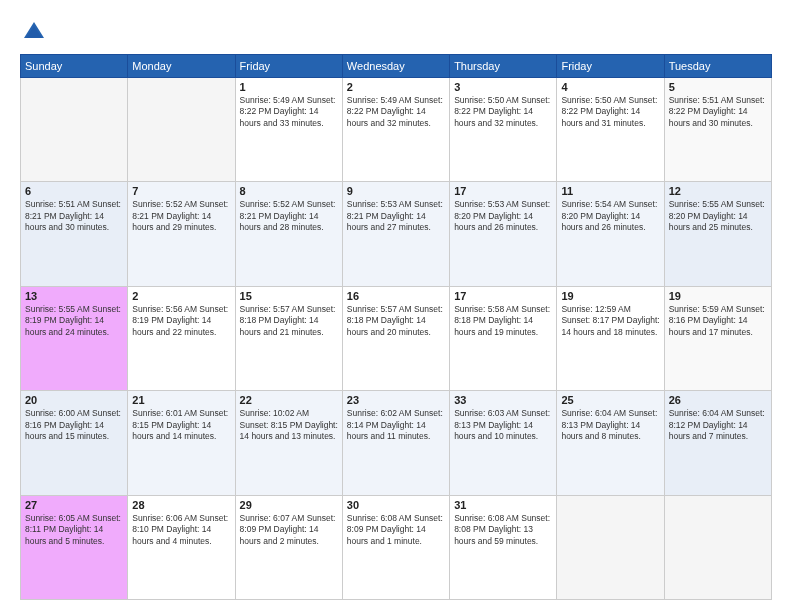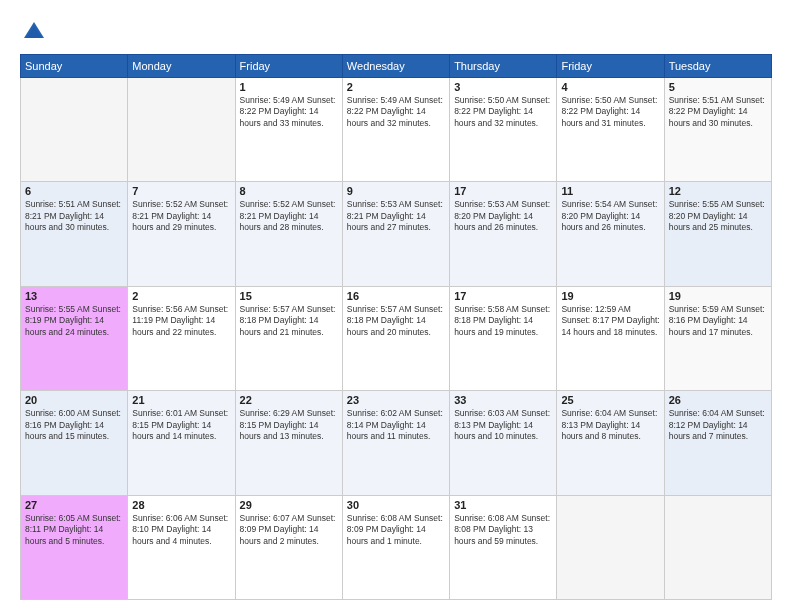--- a/index.html
+++ b/index.html
@@ -226,21 +226,21 @@
           <td>
             <span class="day-number">13</span>
             <div class="cell-content">Sunrise: 5:55 AM
 Sunset: 8:19 PM
 Daylight: 14 hours
 and 24 minutes.</div>
           </td>
           <td>
             <span class="day-number">2</span>
             <div class="cell-content">Sunrise: 5:56 AM
-Sunset: 11:19 PM
+Sunset: 8:19 PM
 Daylight: 14 hours
 and 22 minutes.</div>
           </td>
           <td>
             <span class="day-number">15</span>
             <div class="cell-content">Sunrise: 5:57 AM
 Sunset: 8:18 PM
 Daylight: 14 hours
 and 21 minutes.</div>
           </td>
@@ -283,21 +283,21 @@
           </td>
           <td>
             <span class="day-number">21</span>
             <div class="cell-content">Sunrise: 6:01 AM
 Sunset: 8:15 PM
 Daylight: 14 hours
 and 14 minutes.</div>
           </td>
           <td>
             <span class="day-number">22</span>
-            <div class="cell-content">Sunrise: 6:29 AM
+            <div class="cell-content">Sunrise: 10:02 AM
 Sunset: 8:15 PM
 Daylight: 14 hours
 and 13 minutes.</div>
           </td>
           <td>
             <span class="day-number">23</span>
             <div class="cell-content">Sunrise: 6:02 AM
 Sunset: 8:14 PM
 Daylight: 14 hours
 and 11 minutes.</div>

